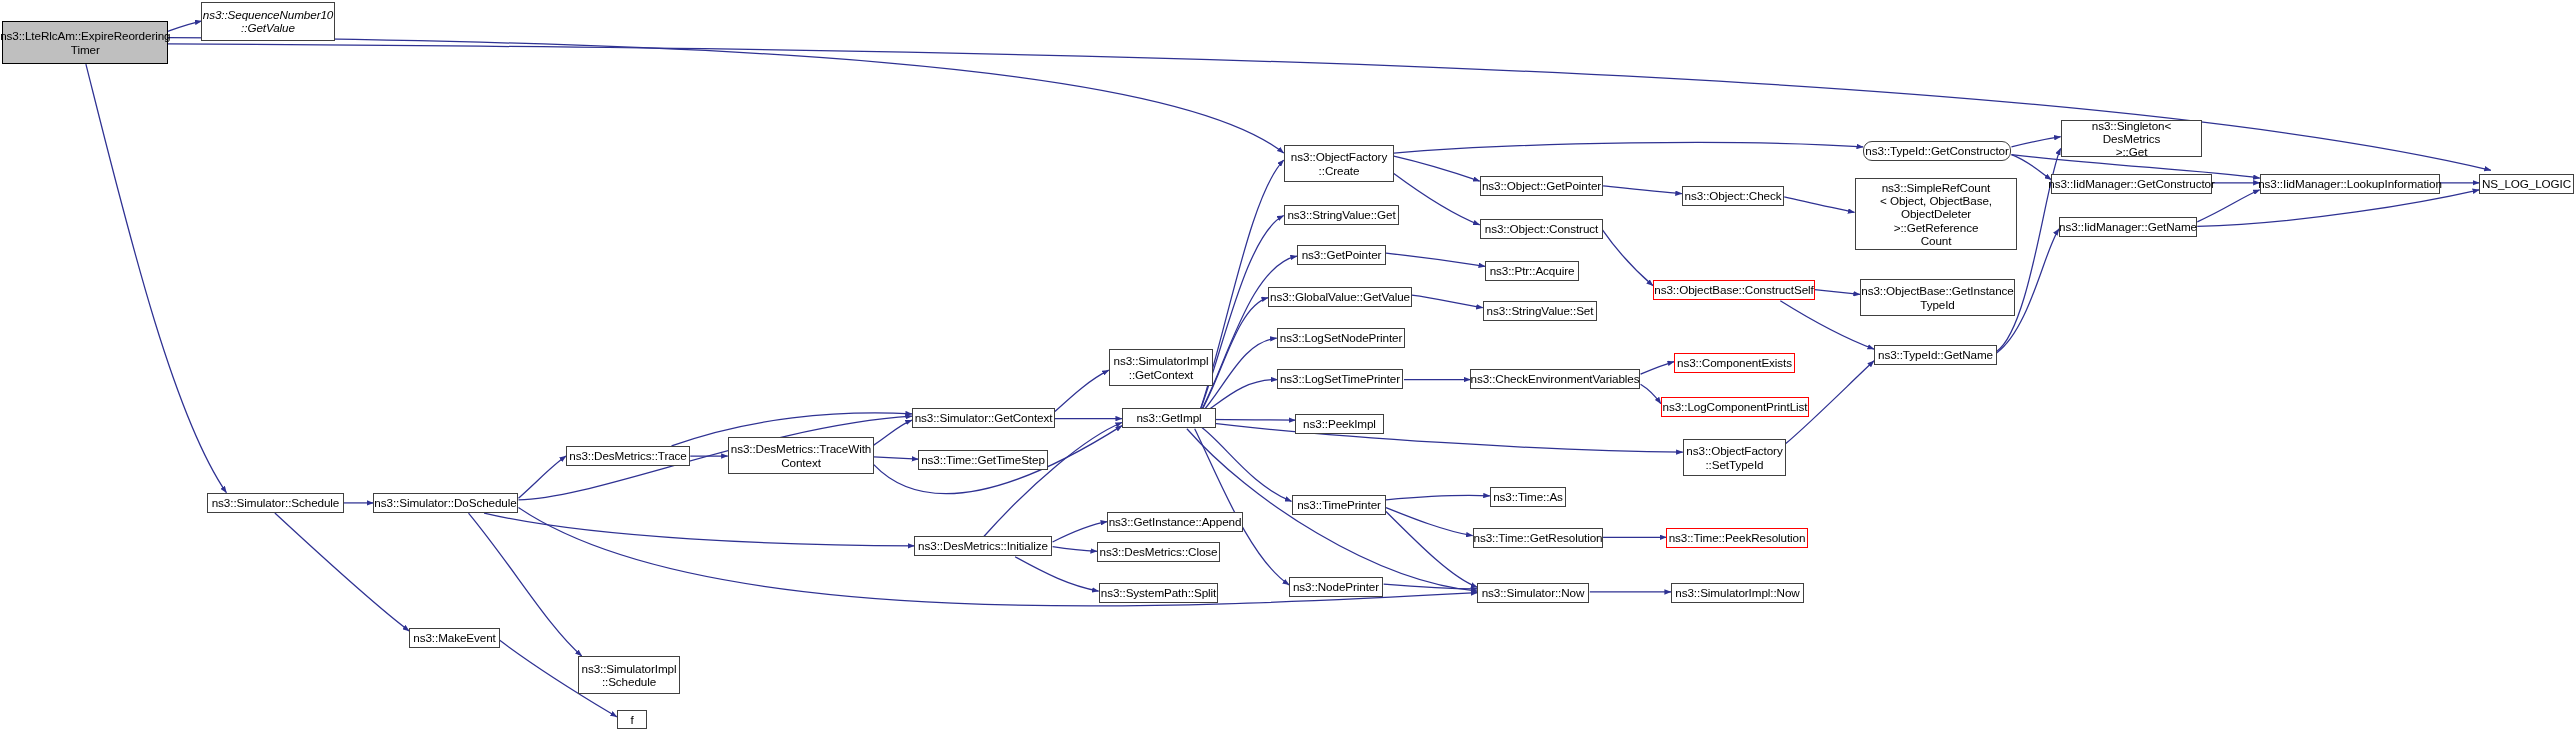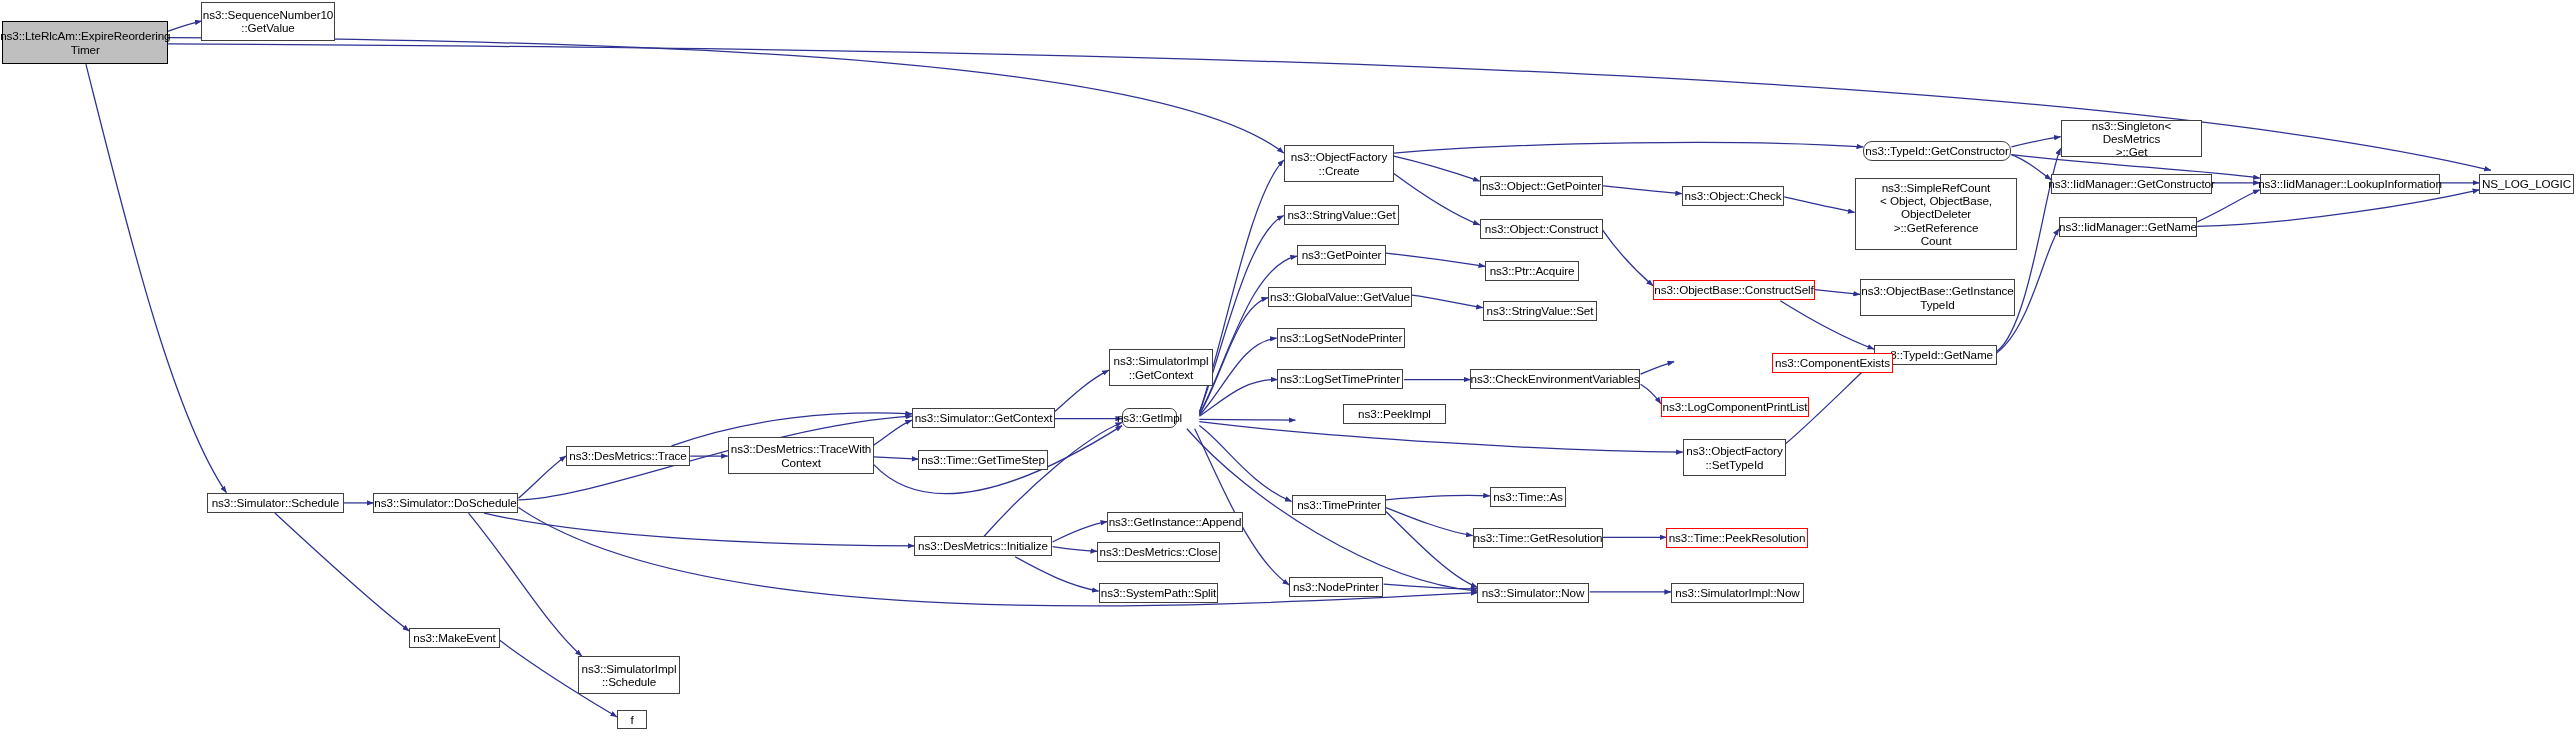--- a/index.html
+++ b/index.html
@@ -121,69 +121,69 @@
         <path d="M 2833,234 L 2894,234" fill="none" stroke="#2e3192" stroke-width="1.6" marker-end="url(#arrowhead)"></path>
         <path d="M 2814,284 C 2850,268 2872,252 2894,243" fill="none" stroke="#2e3192" stroke-width="1.6" marker-end="url(#arrowhead)"></path>
         <path d="M 2814,290 C 2950,286 3100,260 3175,243" fill="none" stroke="#2e3192" stroke-width="1.6" marker-end="url(#arrowhead)"></path>
         <path d="M 3124,234 L 3175,234" fill="none" stroke="#2e3192" stroke-width="1.6" marker-end="url(#arrowhead)"></path>
         <path d="M 215,56 C 1200,62 2600,78 3190,218" fill="none" stroke="#2e3192" stroke-width="1.6" marker-end="url(#arrowhead)"></path>
       </g>
   </svg>
   <div id="nodes-group">
       <div class="gnode root" style="left: 2.3px; top: 21px; width: 166px; height: 43px;">ns3::LteRlcAm::ExpireReordering
 Timer</div>
-      <div class="gnode" style="left: 201px; top: 1.6px; width: 134px; height: 39px;">ns3::SequenceNumber10
+      <div class="gnode" style="left: 201px; top: 1.6px; width: 134px; height: 39px; font-style: italic;">ns3::SequenceNumber10
 ::GetValue</div>
       <div class="gnode" style="left: 207px; top: 493px; width: 137px; height: 20px;">ns3::Simulator::Schedule</div>
       <div class="gnode" style="left: 373px; top: 493px; width: 145px; height: 20px;">ns3::Simulator::DoSchedule</div>
       <div class="gnode" style="left: 409px; top: 628px; width: 91px; height: 20px;">ns3::MakeEvent</div>
       <div class="gnode" style="left: 578px; top: 656px; width: 102px; height: 38px;">ns3::SimulatorImpl
 ::Schedule</div>
       <div class="gnode" style="left: 617px; top: 710px; width: 30px; height: 19px;">f</div>
       <div class="gnode" style="left: 566px; top: 446px; width: 124px; height: 20px;">ns3::DesMetrics::Trace</div>
       <div class="gnode" style="left: 728px; top: 437px; width: 146px; height: 37px;">ns3::DesMetrics::TraceWith
 Context</div>
       <div class="gnode" style="left: 912px; top: 408px; width: 143px; height: 20px;">ns3::Simulator::GetContext</div>
       <div class="gnode" style="left: 918px; top: 450px; width: 130px; height: 20px;">ns3::Time::GetTimeStep</div>
       <div class="gnode" style="left: 1109px; top: 349px; width: 104px; height: 37px;">ns3::SimulatorImpl
 ::GetContext</div>
-      <div class="gnode" style="left: 1122px; top: 408px; width: 55px; height: 20px; border-radius: 7px;">ns3::GetImpl</div>
+      <div class="gnode" style="left: 1122px; top: 408px; width: 94px; height: 20px;">ns3::GetImpl</div>
       <div class="gnode" style="left: 914px; top: 536px; width: 138px; height: 20px;">ns3::DesMetrics::Initialize</div>
       <div class="gnode" style="left: 1107px; top: 512px; width: 136px; height: 20px;">ns3::GetInstance::Append</div>
       <div class="gnode" style="left: 1097px; top: 542px; width: 123px; height: 20px;">ns3::DesMetrics::Close</div>
       <div class="gnode" style="left: 1099px; top: 583px; width: 119px; height: 20px;">ns3::SystemPath::Split</div>
       <div class="gnode" style="left: 1292px; top: 495px; width: 94px; height: 20px;">ns3::TimePrinter</div>
       <div class="gnode" style="left: 1289px; top: 577px; width: 94px; height: 20px;">ns3::NodePrinter</div>
       <div class="gnode" style="left: 1284px; top: 145px; width: 110px; height: 37px;">ns3::ObjectFactory
 ::Create</div>
       <div class="gnode" style="left: 1284px; top: 205px; width: 115px; height: 20px;">ns3::StringValue::Get</div>
       <div class="gnode" style="left: 1297px; top: 245px; width: 89px; height: 20px;">ns3::GetPointer</div>
       <div class="gnode" style="left: 1268px; top: 287px; width: 144px; height: 20px;">ns3::GlobalValue::GetValue</div>
       <div class="gnode" style="left: 1277px; top: 328px; width: 128px; height: 20px;">ns3::LogSetNodePrinter</div>
       <div class="gnode" style="left: 1277px; top: 369px; width: 126px; height: 20px;">ns3::LogSetTimePrinter</div>
-      <div class="gnode" style="left: 1295px; top: 404px; width: 103px; height: 20px; margin-left: 48px;">ns3::PeekImpl</div>
+      <div class="gnode" style="left: 1295px; top: 414px; width: 89px; height: 20px;">ns3::PeekImpl</div>
       <div class="gnode" style="left: 1480px; top: 176px; width: 123px; height: 20px;">ns3::Object::GetPointer</div>
       <div class="gnode" style="left: 1480px; top: 219px; width: 123px; height: 20px;">ns3::Object::Construct</div>
       <div class="gnode" style="left: 1485px; top: 261px; width: 94px; height: 20px;">ns3::Ptr::Acquire</div>
       <div class="gnode" style="left: 1483px; top: 301px; width: 114px; height: 20px;">ns3::StringValue::Set</div>
       <div class="gnode" style="left: 1470px; top: 369px; width: 170px; height: 20px;">ns3::CheckEnvironmentVariables</div>
       <div class="gnode" style="left: 1490px; top: 487px; width: 76px; height: 20px;">ns3::Time::As</div>
       <div class="gnode" style="left: 1473px; top: 528px; width: 130px; height: 20px;">ns3::Time::GetResolution</div>
       <div class="gnode" style="left: 1477px; top: 583px; width: 112px; height: 20px;">ns3::Simulator::Now</div>
       <div class="gnode" style="left: 1863px; top: 141px; width: 148px; height: 20px; border-radius: 9px;">ns3::TypeId::GetConstructor</div>
       <div class="gnode" style="left: 1682px; top: 186px; width: 102px; height: 20px;">ns3::Object::Check</div>
       <div class="gnode" style="left: 1855px; top: 178px; width: 162px; height: 72px;">ns3::SimpleRefCount
 &lt; Object, ObjectBase,
 ObjectDeleter &gt;::GetReference
 Count</div>
       <div class="gnode alert" style="left: 1653px; top: 280px; width: 162px; height: 20px;">ns3::ObjectBase::ConstructSelf</div>
       <div class="gnode" style="left: 1860px; top: 279px; width: 155px; height: 37px;">ns3::ObjectBase::GetInstance
 TypeId</div>
       <div class="gnode" style="left: 1874px; top: 345px; width: 123px; height: 20px;">ns3::TypeId::GetName</div>
-      <div class="gnode alert" style="left: 1772px; top: 353px; width: 121px; height: 20px;">ns3::ComponentExists</div>
+      <div class="gnode alert" style="left: 1674px; top: 353px; width: 121px; height: 20px;">ns3::ComponentExists</div>
       <div class="gnode alert" style="left: 1661px; top: 397px; width: 148px; height: 20px;">ns3::LogComponentPrintList</div>
       <div class="gnode" style="left: 1683px; top: 439px; width: 103px; height: 37px;">ns3::ObjectFactory
 ::SetTypeId</div>
       <div class="gnode alert" style="left: 1666px; top: 528px; width: 142px; height: 20px;">ns3::Time::PeekResolution</div>
       <div class="gnode" style="left: 1671px; top: 583px; width: 133px; height: 20px;">ns3::SimulatorImpl::Now</div>
       <div class="gnode" style="left: 2061px; top: 120px; width: 141px; height: 37px;">ns3::Singleton&lt; DesMetrics
 &gt;::Get</div>
       <div class="gnode" style="left: 2051px; top: 174px; width: 161px; height: 20px;">ns3::IidManager::GetConstructor</div>
       <div class="gnode" style="left: 2059px; top: 217px; width: 138px; height: 20px;">ns3::IidManager::GetName</div>
       <div class="gnode" style="left: 2260px; top: 174px; width: 180px; height: 20px;">ns3::IidManager::LookupInformation</div>

